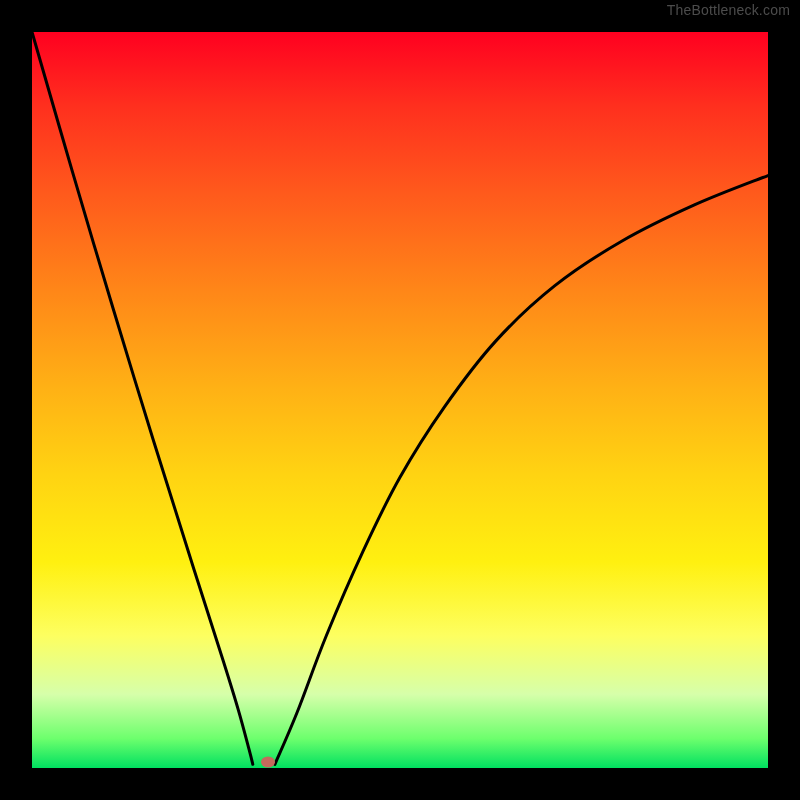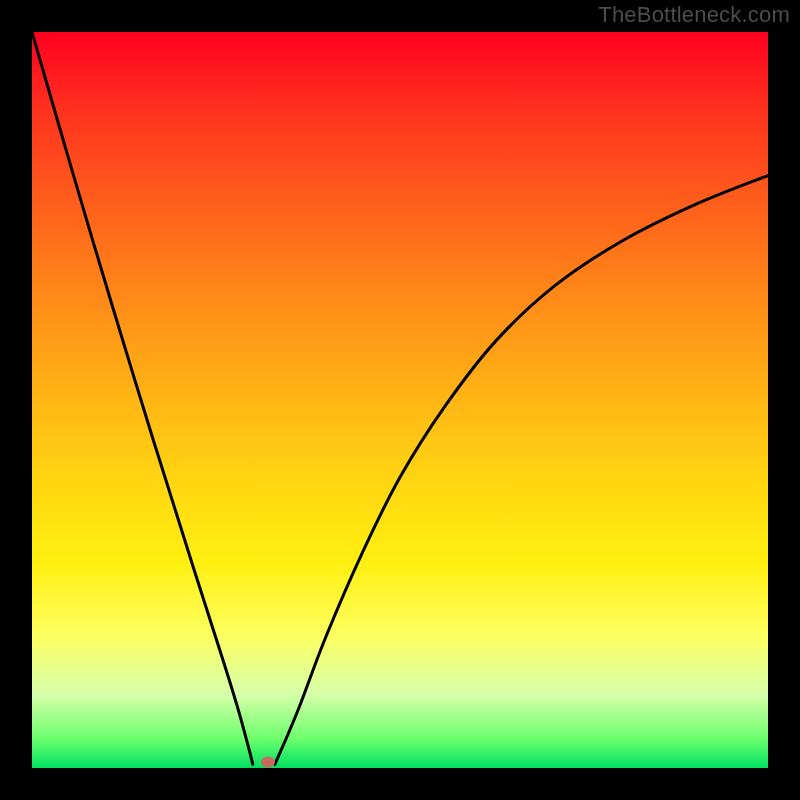--- a/index.html
+++ b/index.html
@@ -15,21 +15,21 @@
     position: relative;
     width: 800px;
     height: 800px;
     background: #000000;
   }
   .watermark {
     position: absolute;
     top: 2px;
     right: 10px;
     color: #4c4c4c;
-    font-size: 22px;
+    font-size: 14px;
     font-weight: 400;
     letter-spacing: 0.2px;
     z-index: 5;
   }
   .plot {
     position: absolute;
     left: 32px;
     top: 32px;
     width: 736px;
     height: 736px;

